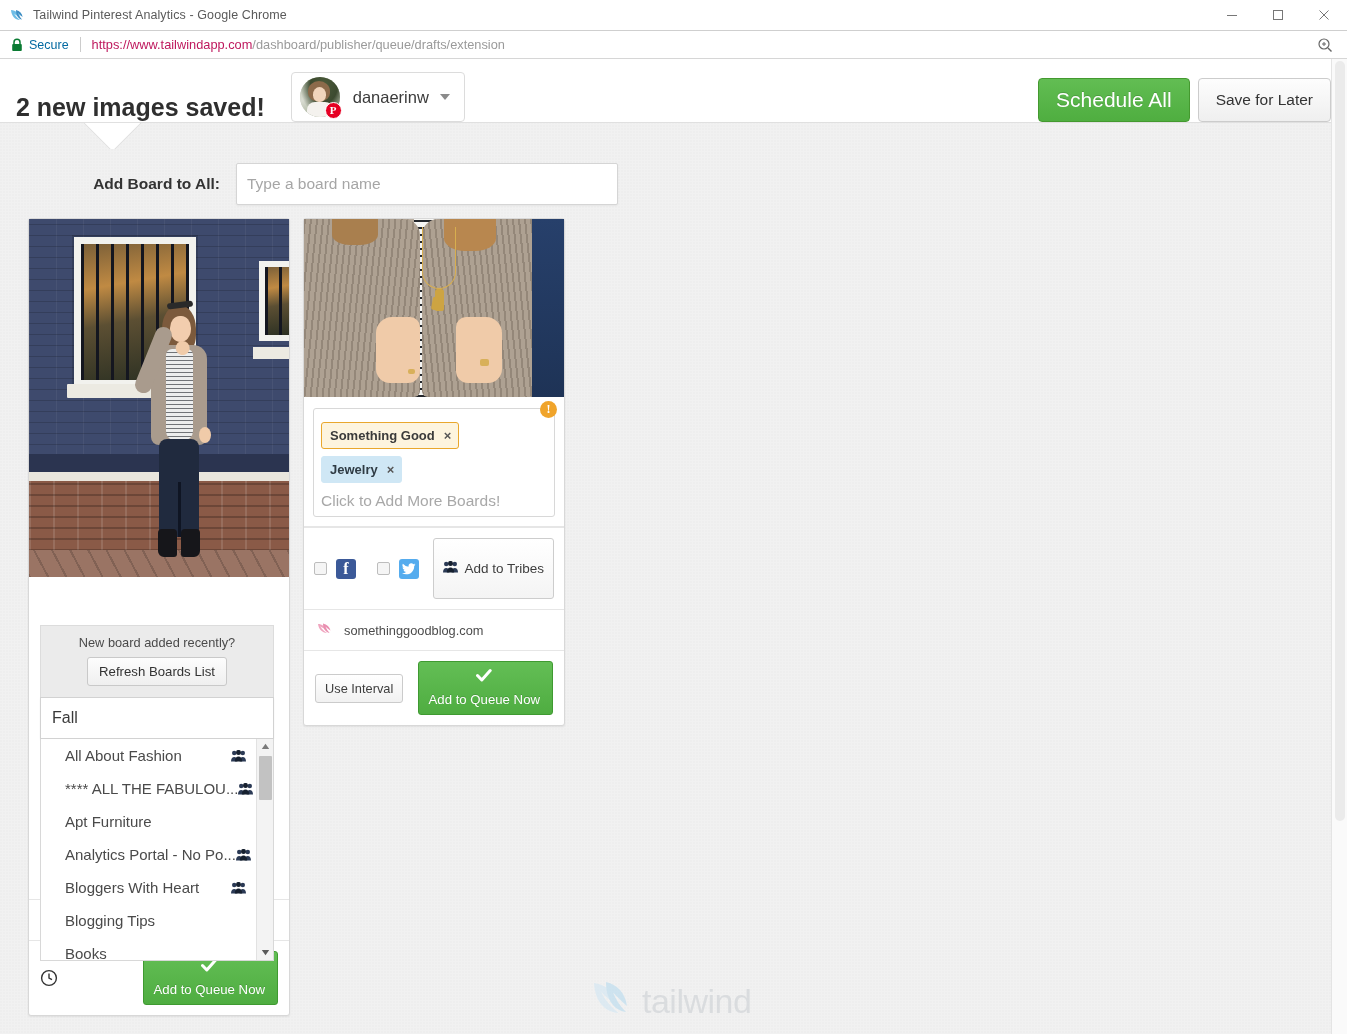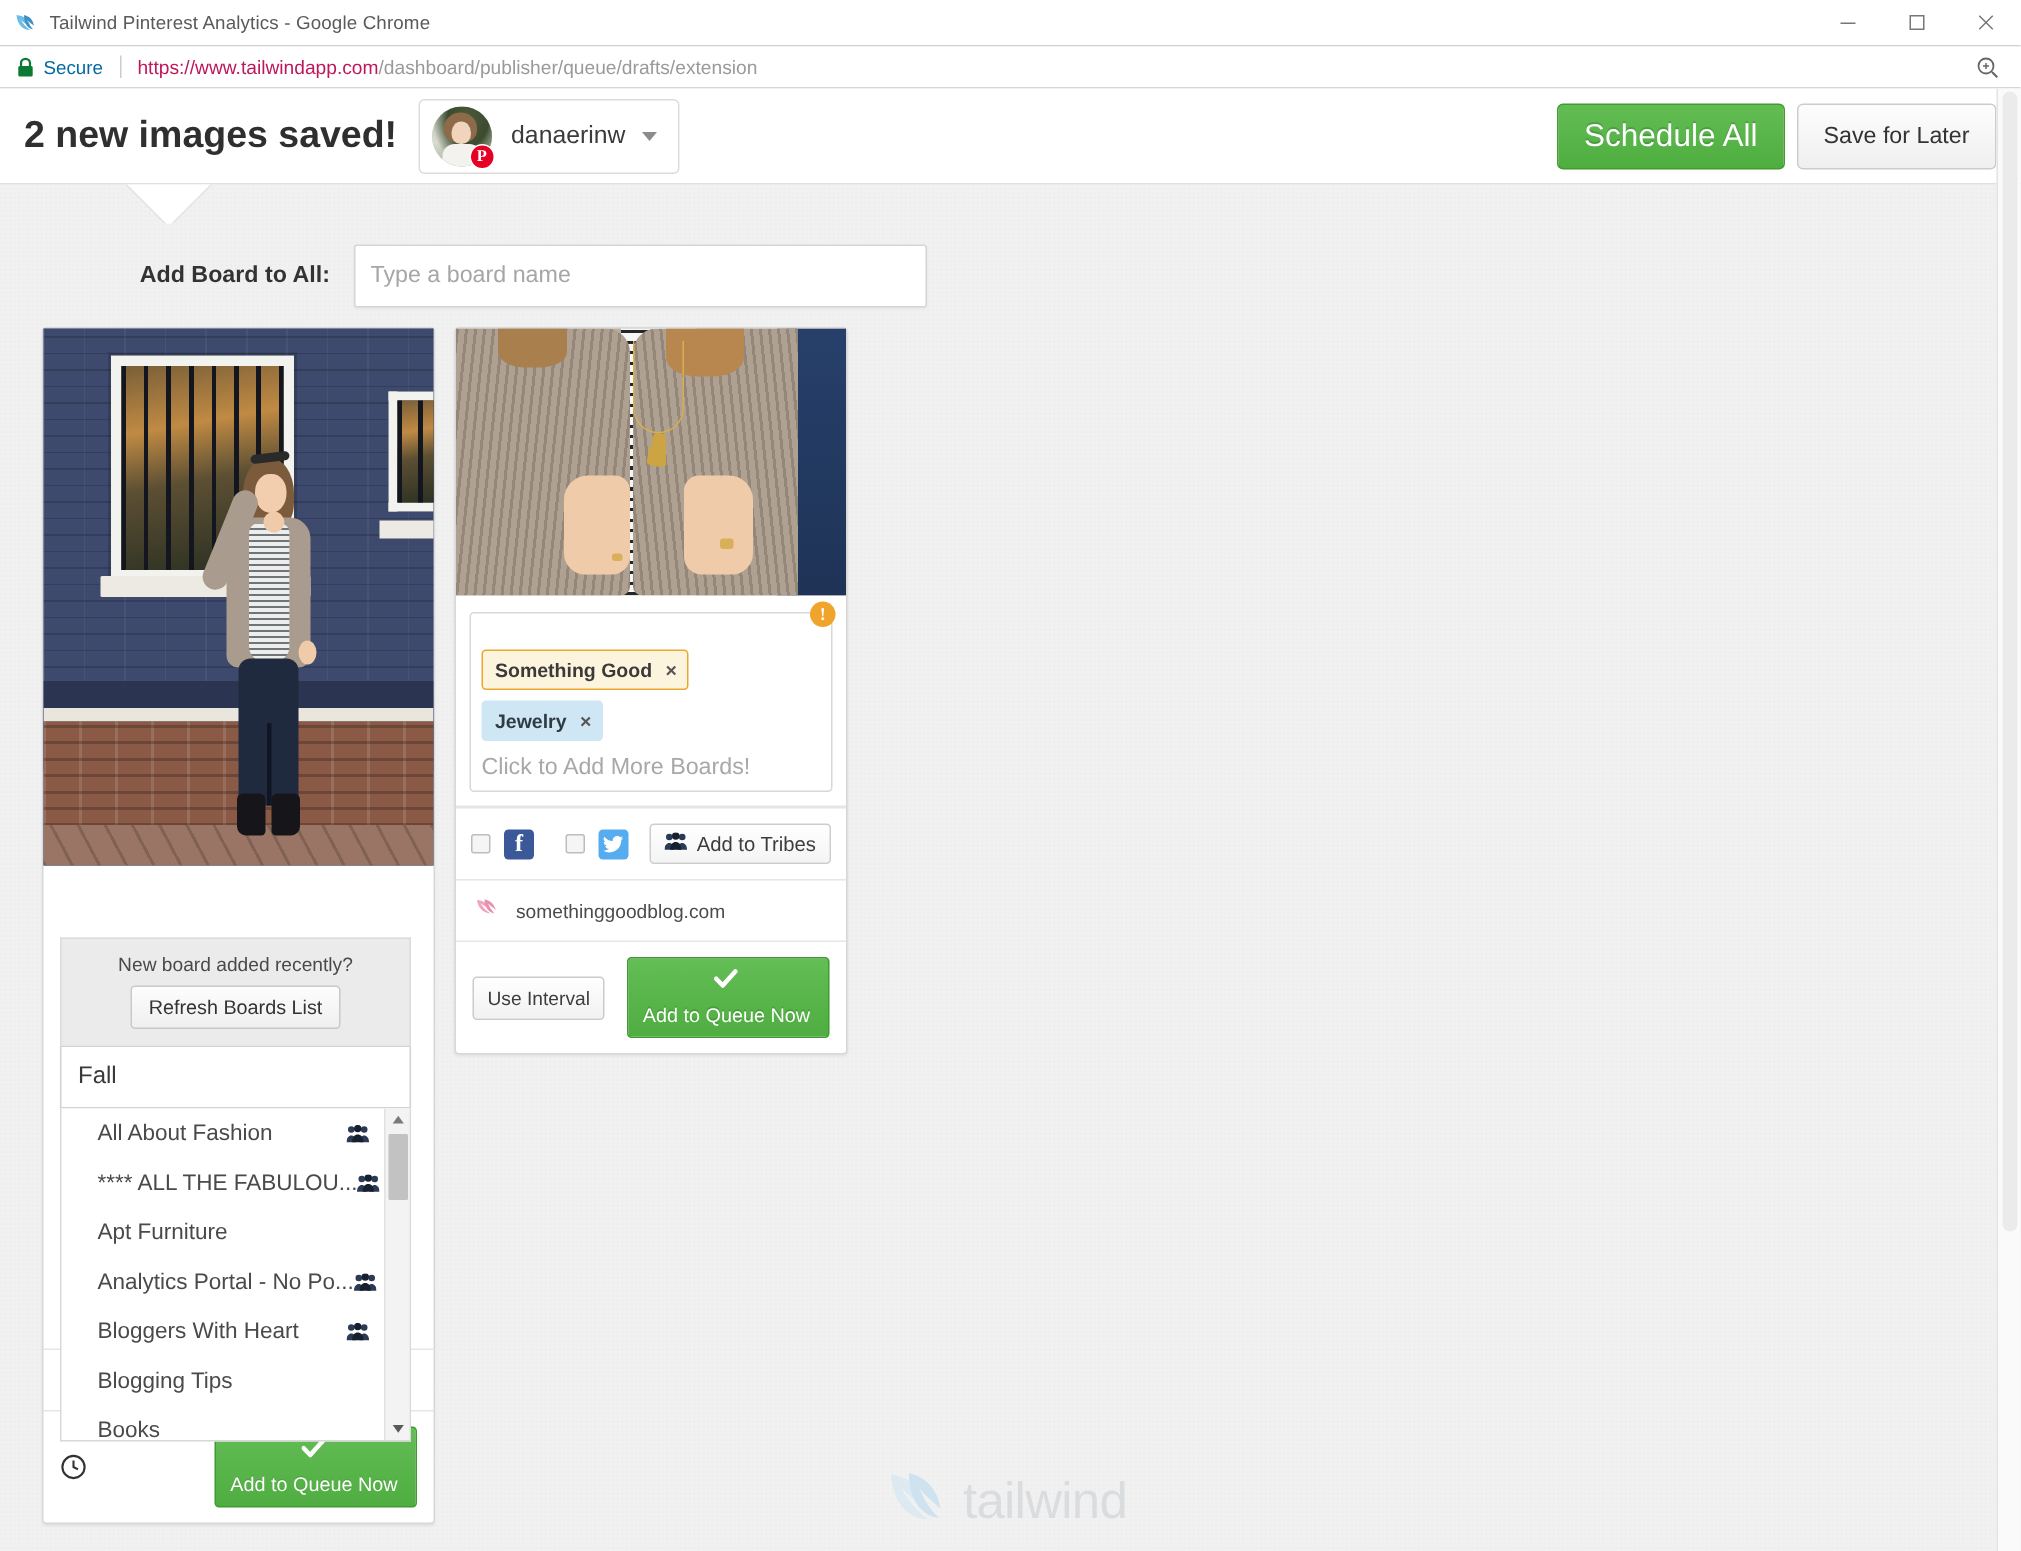--- a/index.html
+++ b/index.html
@@ -54,21 +54,21 @@
     background-image:
       radial-gradient(circle at 1px 1px, rgba(0,0,0,.012) 1px, transparent 0);
     background-size: 3px 3px;
     overflow: hidden;
   }
 
   
   .topbar {
     position: absolute; left: 0; top: 0; width: 1347px; height: 64px;
     background: #fff; border-bottom: 1px solid #e0e0e0;
-    display: flex; align-items: center;
+    display: flex; align-items: flex-end; gap: 12px;
   }
   .saved-title {
     margin-left: 16px; font-size: 25px; font-weight: bold; color: #2f2f2f;
     white-space: nowrap;
   }
   .acct-box {
     margin-left: 14px; height: 50px; border: 1px solid #dcdcdc;
     border-radius: 4px; display: flex; align-items: center;
     padding: 0 14px 0 8px; background: #fff;
   }
@@ -334,21 +334,21 @@
     background: #d8b05a; border-radius: 2px;
   }
   .ph2 .ring2 {
     position:absolute; left: 176px; top: 140px; width: 9px; height:7px;
     background: #d8b05a; border-radius: 2px;
   }
 
   
   .boards-section { padding: 11px 9px 9px 9px; position: relative; }
   .boards-input-box {
-    border: 1px solid #d8d8d8; border-radius: 3px; padding: 24px 7px 6px 7px;
+    border: 1px solid #d8d8d8; border-radius: 3px; padding: 13px 7px 6px 7px;
     background: #fff; min-height: 72px;
   }
   .tag-row { display: flex; gap: 7px; flex-wrap: wrap; }
   .tag {
     display: inline-flex; align-items: center; gap: 9px;
     font-size: 13px; font-weight: bold; border-radius: 3px;
     padding: 5px 7px 5px 8px; white-space: nowrap;
   }
   .tag.warn { background: #fdf4de; border: 1px solid #e9a72c; color: #3a3a3a; }
   .tag.info { background: #cfe7f5; border: 1px solid #cfe7f5; color: #2f3b44; }
@@ -381,21 +381,21 @@
   .sq-ico {
     width: 20px; height: 20px; border-radius: 3px; flex: none;
     display: flex; align-items: center; justify-content: center; cursor: pointer;
   }
   .fb { background: #3b5998; color: #fff; font-weight: bold;
         font-family: "Liberation Serif", serif; font-size: 16px; line-height: 1; }
   .tw { background: #55acee; }
   .btn-tribes {
     margin-left: auto; background: linear-gradient(#fff,#f4f4f4);
     border: 1px solid #cdcdcd; border-radius: 3px;
-    font-size: 13.5px; color: #3d3d3d; padding: 5px 9px; cursor: pointer;
+    font-size: 13.5px; color: #3d3d3d; padding: 22px 9px; cursor: pointer;
     display: flex; align-items: flex-end; gap: 6px;
   }
 
   .source-row {
     padding: 11px 13px; display: flex; align-items: center; gap: 11px;
   }
   .src-text { font-size: 12.8px; color: #4b4b4b; }
 
   .action-row {
     padding: 10px 11px; display: flex; align-items: center;

